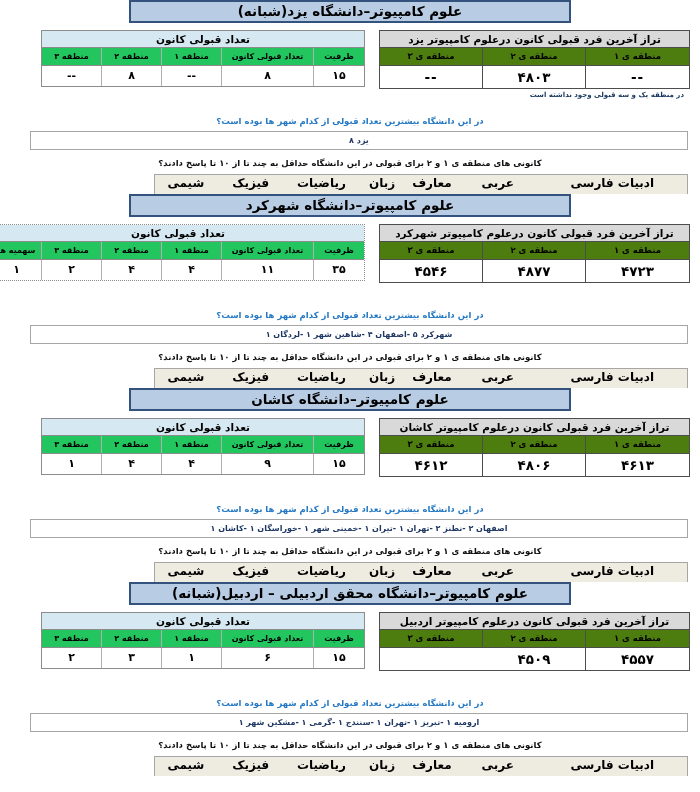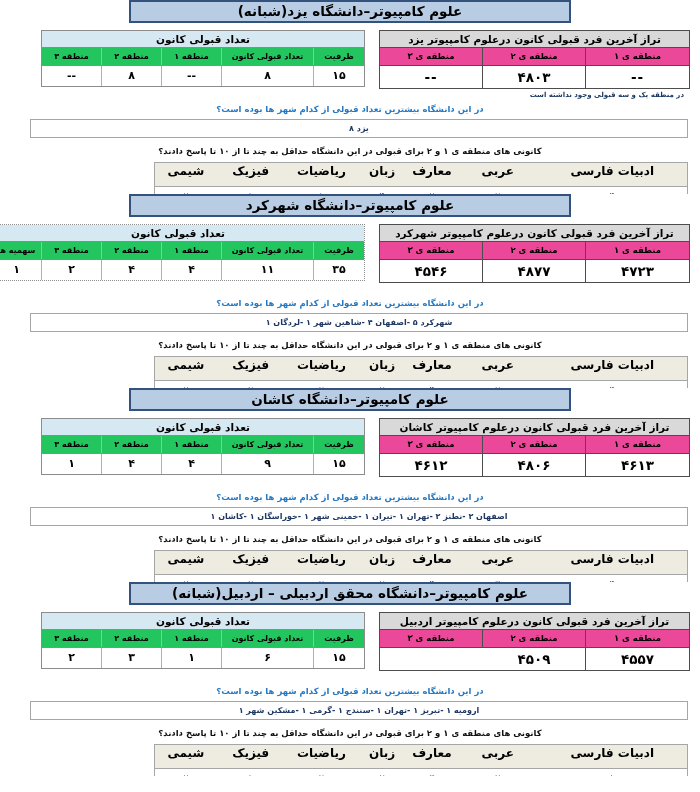--- a/index.html
+++ b/index.html
@@ -21,32 +21,32 @@
   .count-table.dotted { border-style:dotted; }
   .tbl .title { text-align:center; font-weight:bold; font-size:10.5px; padding:2px 0; }
   .score-table .title { background:#d9d9d9; border-bottom:1px solid #4d4d4d; }
   .count-table .title { background:#d6e9f2; border-bottom:1px solid #8c8c8c; }
   .row { display:flex; }
   .header-row { border-bottom:1px solid #8c8c8c; }
   .score-table .header-row { border-bottom:1px solid #4d4d4d; }
   .cell { text-align:center; overflow:hidden; white-space:nowrap; }
   .score-table .cell + .cell { border-right:1px solid #4d4d4d; }
   .count-table .cell + .cell { border-right:1px solid #b0b0b0; }
-  .score-table .header-row .cell { background:#ec4899; width:103px; height:17px; line-height:17px; font-size:8.5px; font-weight:bold; }
+  .score-table .header-row .cell { background:#4d7c0f; width:103px; height:17px; line-height:17px; font-size:8.5px; font-weight:bold; }
   .score-table .value-row .cell { width:103px; height:22px; line-height:22px; font-size:13.5px; font-weight:bold; letter-spacing:1px; }
   .count-table .header-row .cell { background:#22c55e; height:17px; line-height:17px; font-size:8px; font-weight:bold; }
   .count-table .value-row .cell { height:20px; line-height:20px; font-size:11px; font-weight:bold; }
   .count-table .cell:nth-child(1) { width:50px; }
   .count-table .cell:nth-child(2) { width:92px; }
   .count-table .cell:nth-child(3) { width:60px; }
   .count-table .cell:nth-child(4) { width:60px; }
   .count-table .cell:nth-child(5) { width:60px; }
   .count-table .cell:nth-child(6) { width:50px; }
   .score-note { height:11px; font-size:7px; font-weight:bold; color:#17365d; text-align:right; padding:2px 16px 0 0; }
-  .q-blue { margin-top:4px; text-align:center; color:#2579c4; font-weight:bold; font-size:8.5px; height:11px; }
+  .q-blue { margin-top:16px; text-align:center; color:#2579c4; font-weight:bold; font-size:8.5px; height:11px; }
   .city-row {
     margin:4px 12px 0 30px; border:1px solid #a6a6a6; height:19px; line-height:18px;
     text-align:center; font-size:8px; color:#1f3864; background:#fff;font-weight:bold;
   }
   .q-black { margin-top:8px; text-align:center; color:#111; font-weight:bold; font-size:8.5px; height:11px; }
   .subjects-table { width:534px; margin:5px 12px 0 auto; border:1px solid #a6a6a6; }
   .subjects-table .header-row { background:#eeece1; border-bottom:1px solid #a6a6a6; }
   .subjects-table .cell { border:none; }
   .subjects-table .cell + .cell { border-right:none; }
   .subjects-table .header-row .cell { height:23px; line-height:16px; font-size:12px; font-weight:bold; }

